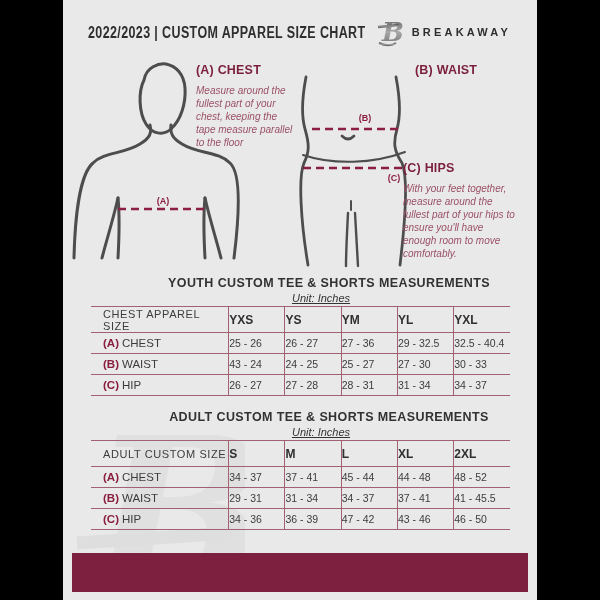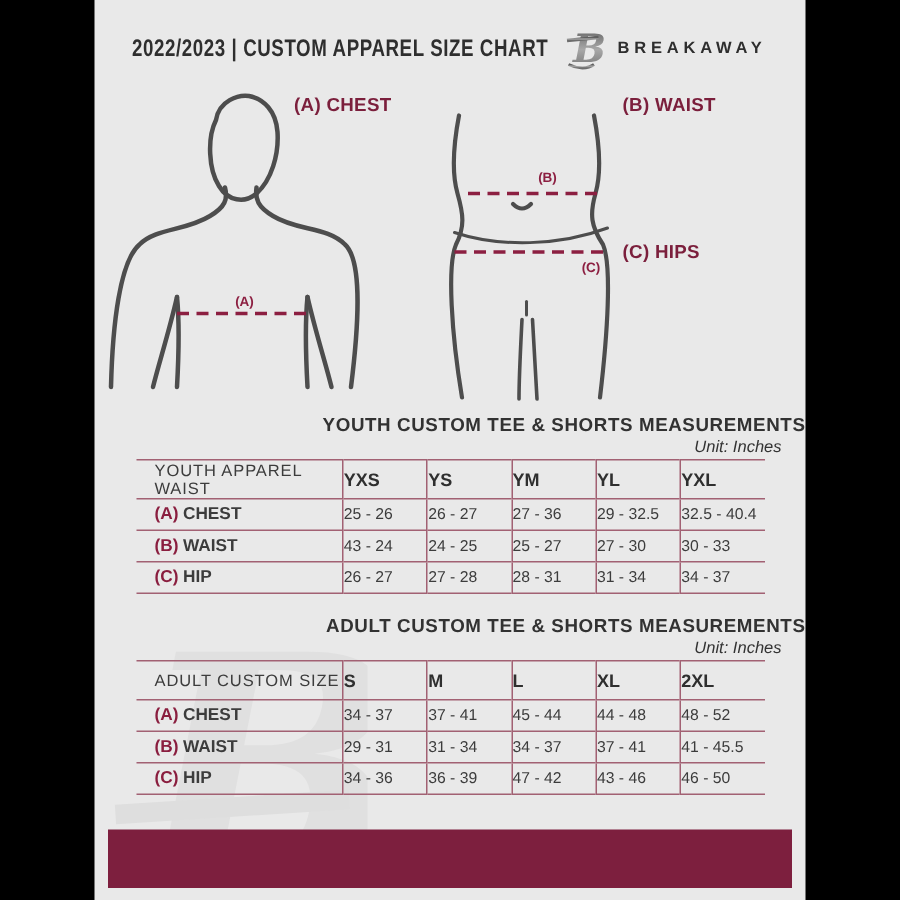--- a/index.html
+++ b/index.html
@@ -37,31 +37,31 @@
   .guide-heading{
     font-size:12.5px;font-weight:800;color:#7b1f3c;
     letter-spacing:0.2px;margin:0 0 7px 0;
   }
   .guide-body{
     font-size:10px;font-style:italic;color:#9a5066;
     line-height:13px;margin:0;
   }
   .chest-block{left:133px;top:63px;width:97px;}
   .waist-block{left:352px;top:63px;width:114px;}
-  .hips-block{left:352px;top:161px;width:114px;}
+  .hips-block{left:340px;top:161px;width:114px;}
   
-  .section-head{position:absolute;left:0;width:474px;text-align:right;}
+  .section-head{position:absolute;left:0;width:474px;text-align:center;padding-left:29px;}
   .youth-head{top:276px;}
   .adult-head{top:410px;}
   .table-title{
     font-size:12.5px;font-weight:bold;color:#323232;
     letter-spacing:0.4px;margin:0;
   }
   .table-unit{
-    font-size:11px;font-style:italic;color:#333;margin:2px 16px 0 0;
+    font-size:11px;font-style:italic;color:#333;margin:2px 16px 0 0;text-decoration:underline;
   }
   table.size-table{
     position:absolute;left:28px;width:419px;
     border-collapse:collapse;table-layout:fixed;
     border-bottom:1.5px solid #a26173;
     background:transparent;
   }
   .youth-table{top:306px;}
   .adult-table{top:440px;}
   .size-table tr{border-top:1.5px solid #a26173;}
@@ -75,21 +75,21 @@
   .size-table tbody tr{height:21px;}
   .col-label{width:137px;}
   .col-size{width:56px;}
   th.size-label-cell{
     text-align:left;padding-left:12px;font-weight:normal;
     font-size:11px;letter-spacing:0.6px;color:#3c3c3c;
   }
   th.size-cell{font-size:12px;font-weight:bold;color:#2f2f2f;}
   td.row-label-cell{text-align:left;padding-left:12px;font-size:11.5px;}
   td.row-label-cell .pfx{font-weight:bold;color:#8a1e3f;}
-  td.row-label-cell .lbl{color:#3c3c3c;margin-left:3px;font-weight:bold;}
+  td.row-label-cell .lbl{color:#3c3c3c;margin-left:3px;}
   td.value-cell{font-size:10.5px;color:#3c3c3c;}
   
   .watermark{position:absolute;left:12px;top:412px;z-index:0;}
   .content-layer{position:absolute;inset:0;z-index:1;}
   .footer-bar{
     position:absolute;left:9px;top:553px;width:456px;height:39px;
     background:#7d1f3e;z-index:2;
   }
 </style>
 </head>
@@ -160,47 +160,49 @@
 
       <path d="M 19,66 L 107,66" stroke="#8c1f41" stroke-width="2.4" stroke-dasharray="8 5" fill="none"></path>
       <text x="72" y="58" text-anchor="middle" font-family="Liberation Sans, sans-serif" font-size="9" font-weight="bold" fill="#8c1f41">(B)</text>
 
       <path d="M 10,105 L 114,105" stroke="#8c1f41" stroke-width="2.4" stroke-dasharray="8 5" fill="none"></path>
       <text x="101" y="118" text-anchor="middle" font-family="Liberation Sans, sans-serif" font-size="9" font-weight="bold" fill="#8c1f41">(C)</text>
     </svg>
 
     <div class="guide-block chest-block">
       <p class="guide-heading">(A) CHEST</p>
+      <p class="guide-body">Measure around the fullest part of your chest, keeping the tape measure parallel to the floor</p>
     </div>
 
     <div class="guide-block waist-block">
       <p class="guide-heading">(B) WAIST</p>
     </div>
 
     <div class="guide-block hips-block">
       <p class="guide-heading">(C) HIPS</p>
+      <p class="guide-body">With your feet together, measure around the fullest part of your hips to ensure you'll have enough room to move comfortably.</p>
     </div>
 
     <div class="section-head youth-head">
       <p class="table-title">YOUTH CUSTOM TEE &amp; SHORTS MEASUREMENTS</p>
       <p class="table-unit">Unit: Inches</p>
     </div>
 
     <table class="size-table youth-table">
       <colgroup>
         <col class="col-label">
           <col class="col-size">
           <col class="col-size">
         <col class="col-size">
           <col class="col-size">
           <col class="col-size">
       </colgroup>
       <thead>
         <tr>
-          <th class="size-label-cell">YOUTH APPAREL WAIST</th>
+          <th class="size-label-cell">CHEST APPAREL SIZE</th>
           <th class="size-cell">YXS</th>
           <th class="size-cell">YS</th>
           <th class="size-cell">YM</th>
           <th class="size-cell">YL</th>
           <th class="size-cell">YXL</th>
         </tr>
       </thead>
       <tbody>
         <tr>
           <td class="row-label-cell">

